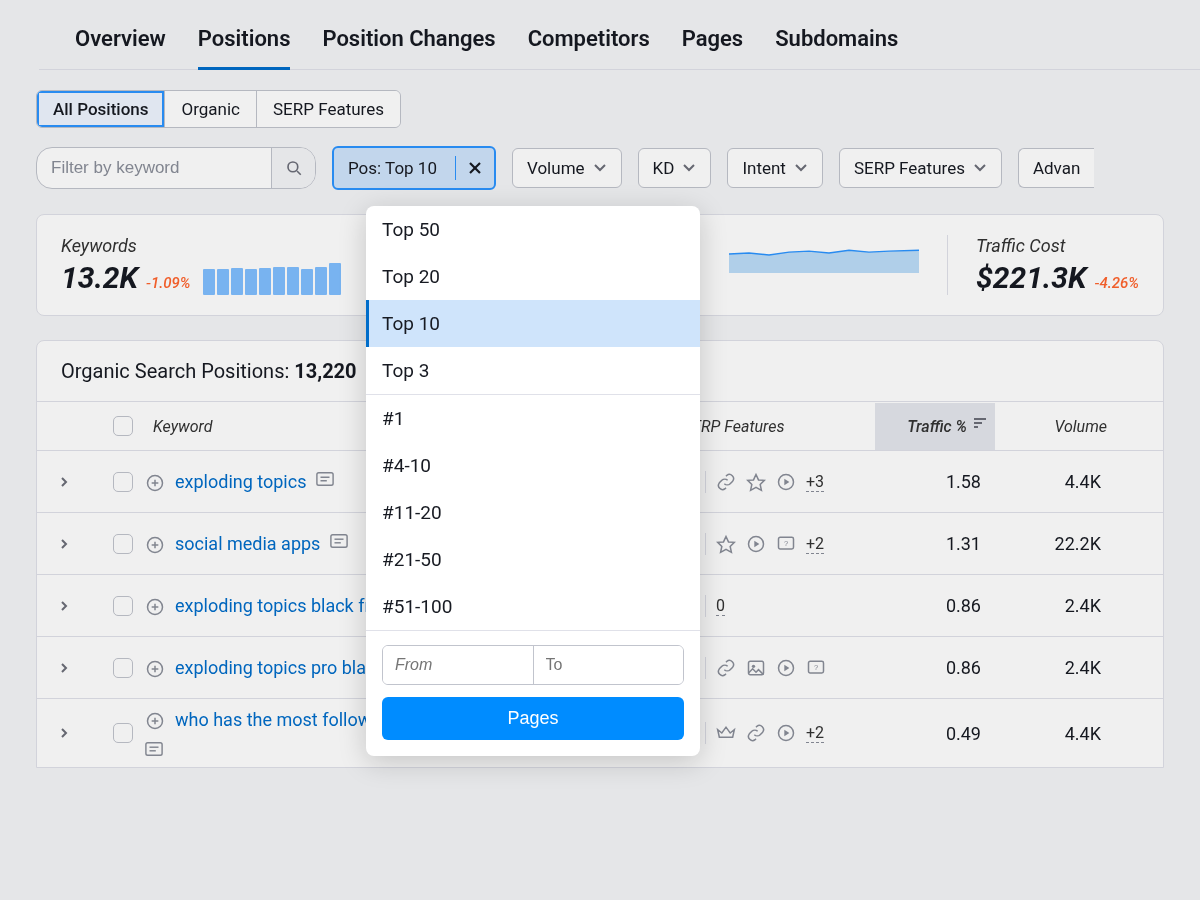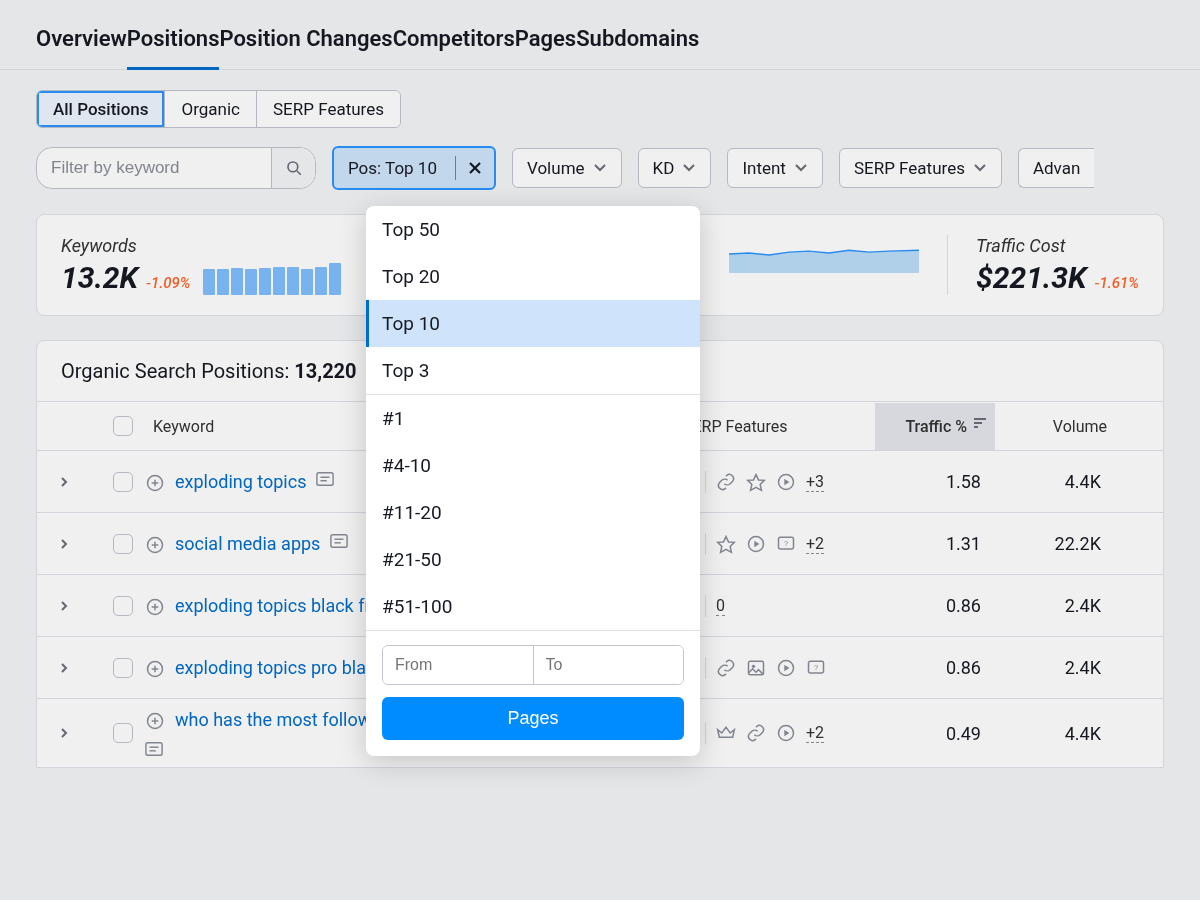--- a/index.html
+++ b/index.html
@@ -28,24 +28,25 @@
 }
 .dim-overlay{
   position:absolute;inset:0;
   background:rgba(0,0,0,.06);
   pointer-events:none;
   z-index:5;
 }
 
 
 .tabs{
-  display:flex;
+  display:flex;gap:32px;
   padding:20px 36px 0;
   border-bottom:1px solid var(--row-border);
   background:var(--bg);
+  margin-left:39px;
 }
 .tab{
   font-size:22px;font-weight:600;
   padding:6px 0 18px;
   cursor:pointer;
   color:var(--text);
   position:relative;
 }
 .tab.active::after{
   content:"";position:absolute;left:0;right:0;bottom:-1px;
@@ -129,21 +130,21 @@
   padding:18px 24px;font-size:20px;
 }
 .table-title b{font-weight:700;}
 .thead,.trow{
   display:grid;
   grid-template-columns:64px 44px 350px 60px 120px 200px 120px 120px;
   align-items:center;
 }
 .thead{
   border-top:1px solid var(--row-border);border-bottom:1px solid var(--row-border);
-  font-size:16px;color:#333;
+  font-size:16px;color:#333;font-style:italic;
 }
 .th{padding:14px 8px;}
 .th.r{text-align:right;}
 .th.traffic{background:#e4e6ec;font-weight:500;display:flex;justify-content:flex-end;gap:6px;align-items:flex-start;}
 .trow{
   border-bottom:1px solid var(--row-border);
   min-height:62px;padding:10px 0;
 }
 .trow:last-child{border-bottom:none;}
 .chevcell{padding-left:22px;color:#6c6e79;}
@@ -181,21 +182,21 @@
 .dd-opt.sel::before{
   content:"";position:absolute;left:0;top:0;bottom:0;width:3px;background:var(--blue-active);
 }
 .dd-sep{height:1px;background:var(--row-border);}
 .dd-custom{padding:14px 16px 16px;}
 .dd-custom .ttl{font-size:18px;font-weight:700;margin-bottom:12px;}
 .dd-range{display:flex;border:1px solid var(--border);border-radius:6px;overflow:hidden;margin-bottom:12px;}
 .dd-range input{
   border:none;outline:none;padding:10px 12px;font-size:16px;flex:1;min-width:0;
 }
-.dd-range input:first-child{border-right:1px solid var(--border);}
+.dd-range input:first-child{border-right:1px solid var(--border);font-style:italic;}
 .dd-apply{
   width:100%;border:none;border-radius:6px;background:#008cff;color:#fff;
   font-size:18px;font-weight:500;padding:11px;cursor:pointer;
 }
 
 svg{display:block;}
 </style>
 </head>
 <body>
 
@@ -293,21 +294,21 @@
   <div style="flex:1"></div>
   <svg class="spark-line" viewBox="0 0 190 40" preserveAspectRatio="none">
     <path d="M0,20 L20,19 L40,21 L60,18 L80,17 L100,19 L120,16 L140,18 L160,17 L190,16 L190,40 L0,40 Z" fill="#bcdcf8"></path>
     <path d="M0,20 L20,19 L40,21 L60,18 L80,17 L100,19 L120,16 L140,18 L160,17 L190,16" stroke="#2b94ff" stroke-width="1.5" fill="none"></path>
   </svg>
   <div class="vsep"></div>
   <div class="card">
     <div class="card-label">Traffic Cost</div>
     <div class="card-val">
       <span>$221.3K</span>
-      <span class="delta">-1.61%</span>
+      <span class="delta">-4.26%</span>
     </div>
   </div>
 </div>
 
 
 <div class="table-wrap">
   <div class="table-title">
     <span>Organic Search Positions: </span><b>13,220</b>
   </div>
   <div class="thead">

